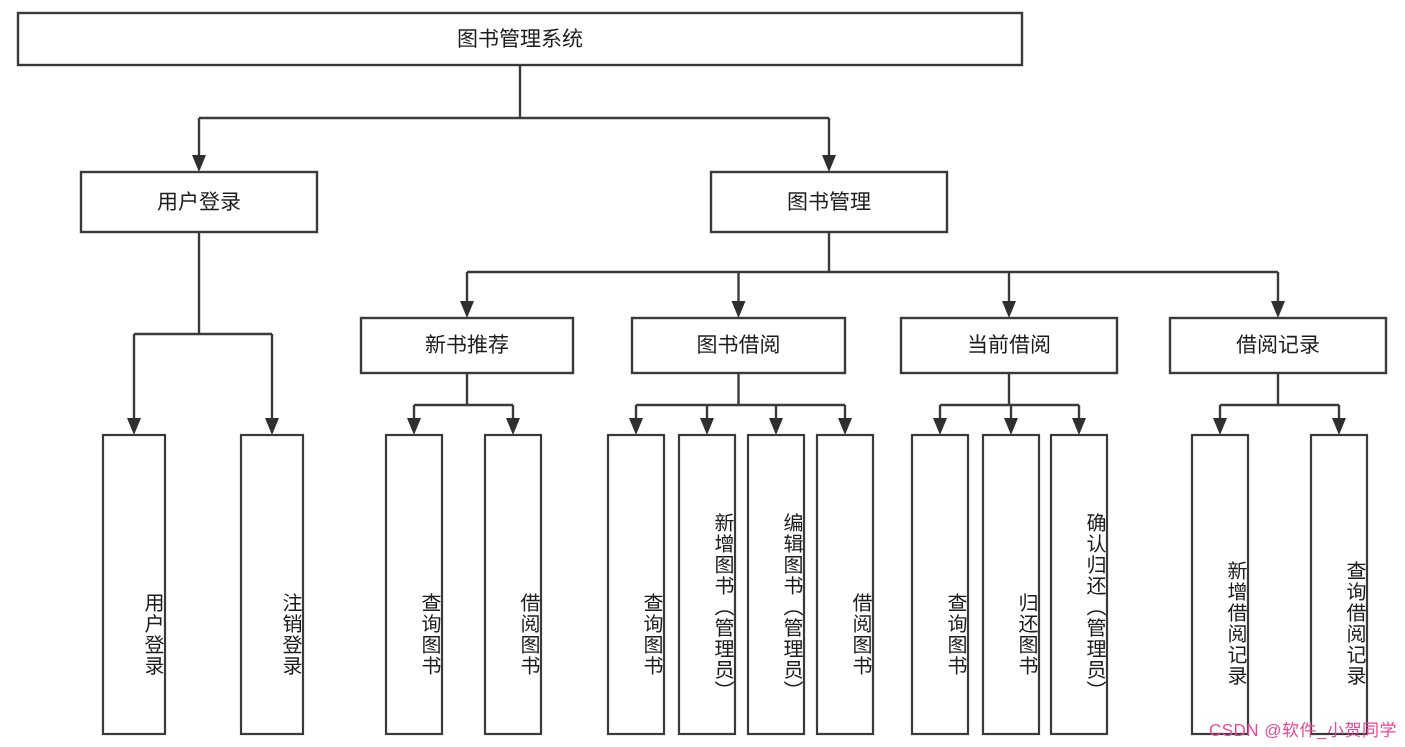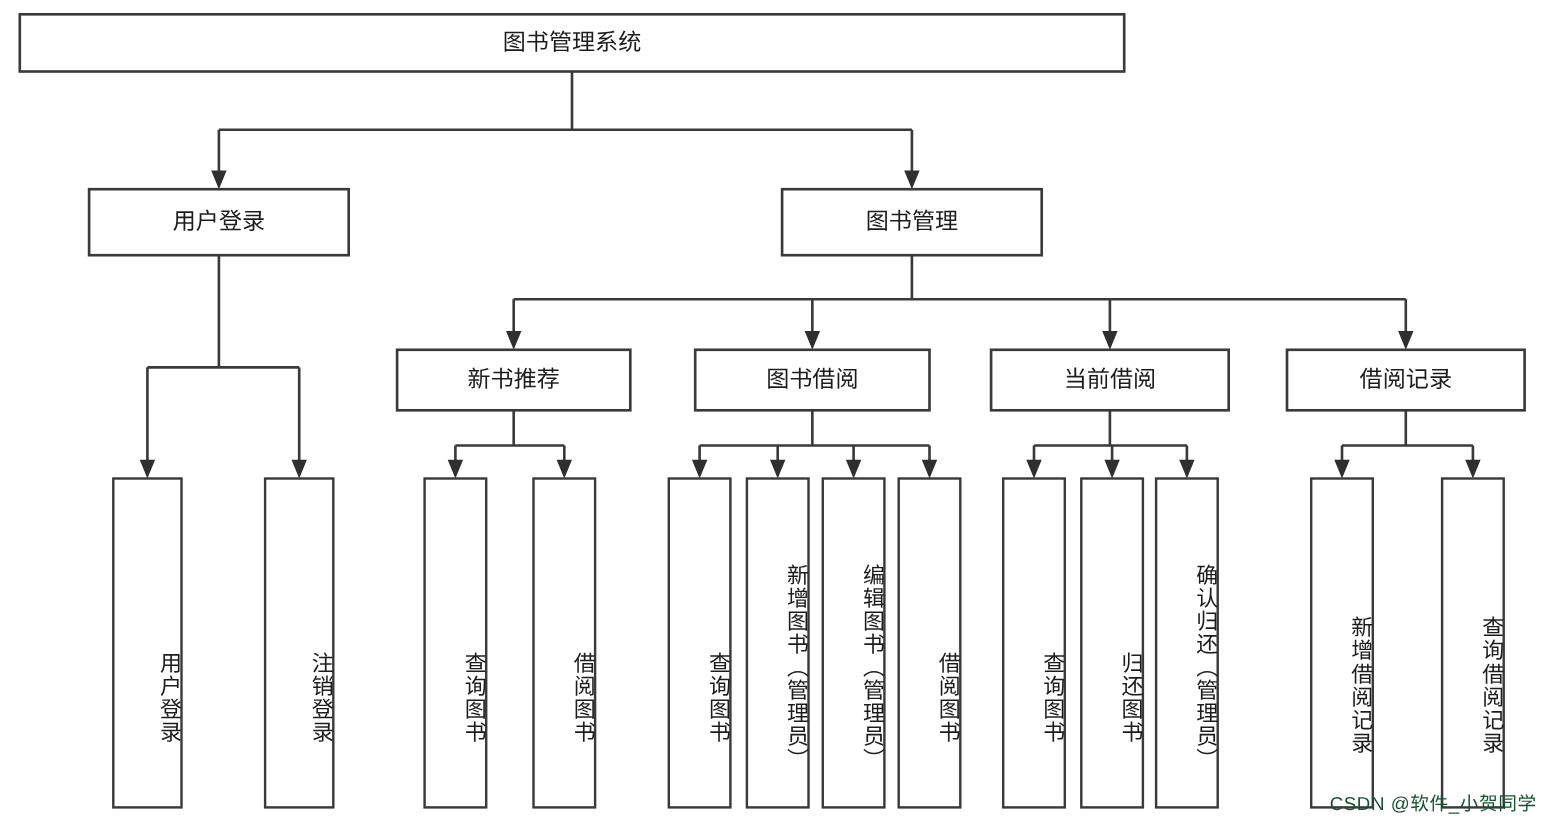--- a/index.html
+++ b/index.html
@@ -69,21 +69,21 @@
     justify-content: center;
     pointer-events: none;
     user-select: none;
   }
   .watermark {
     position: absolute;
     right: 8px;
     bottom: 6px;
     font-family: "Liberation Sans", "DejaVu Sans", sans-serif;
     font-size: 17px;
-    color: #14532d;
+    color: #ec4899;
     letter-spacing: 0.5px;
     white-space: nowrap;
   }
 </style>
 </head>
 <body>
 
 <div id="diagram-root">
 
   <svg id="tree-canvas" viewBox="0 0 1405 747">

